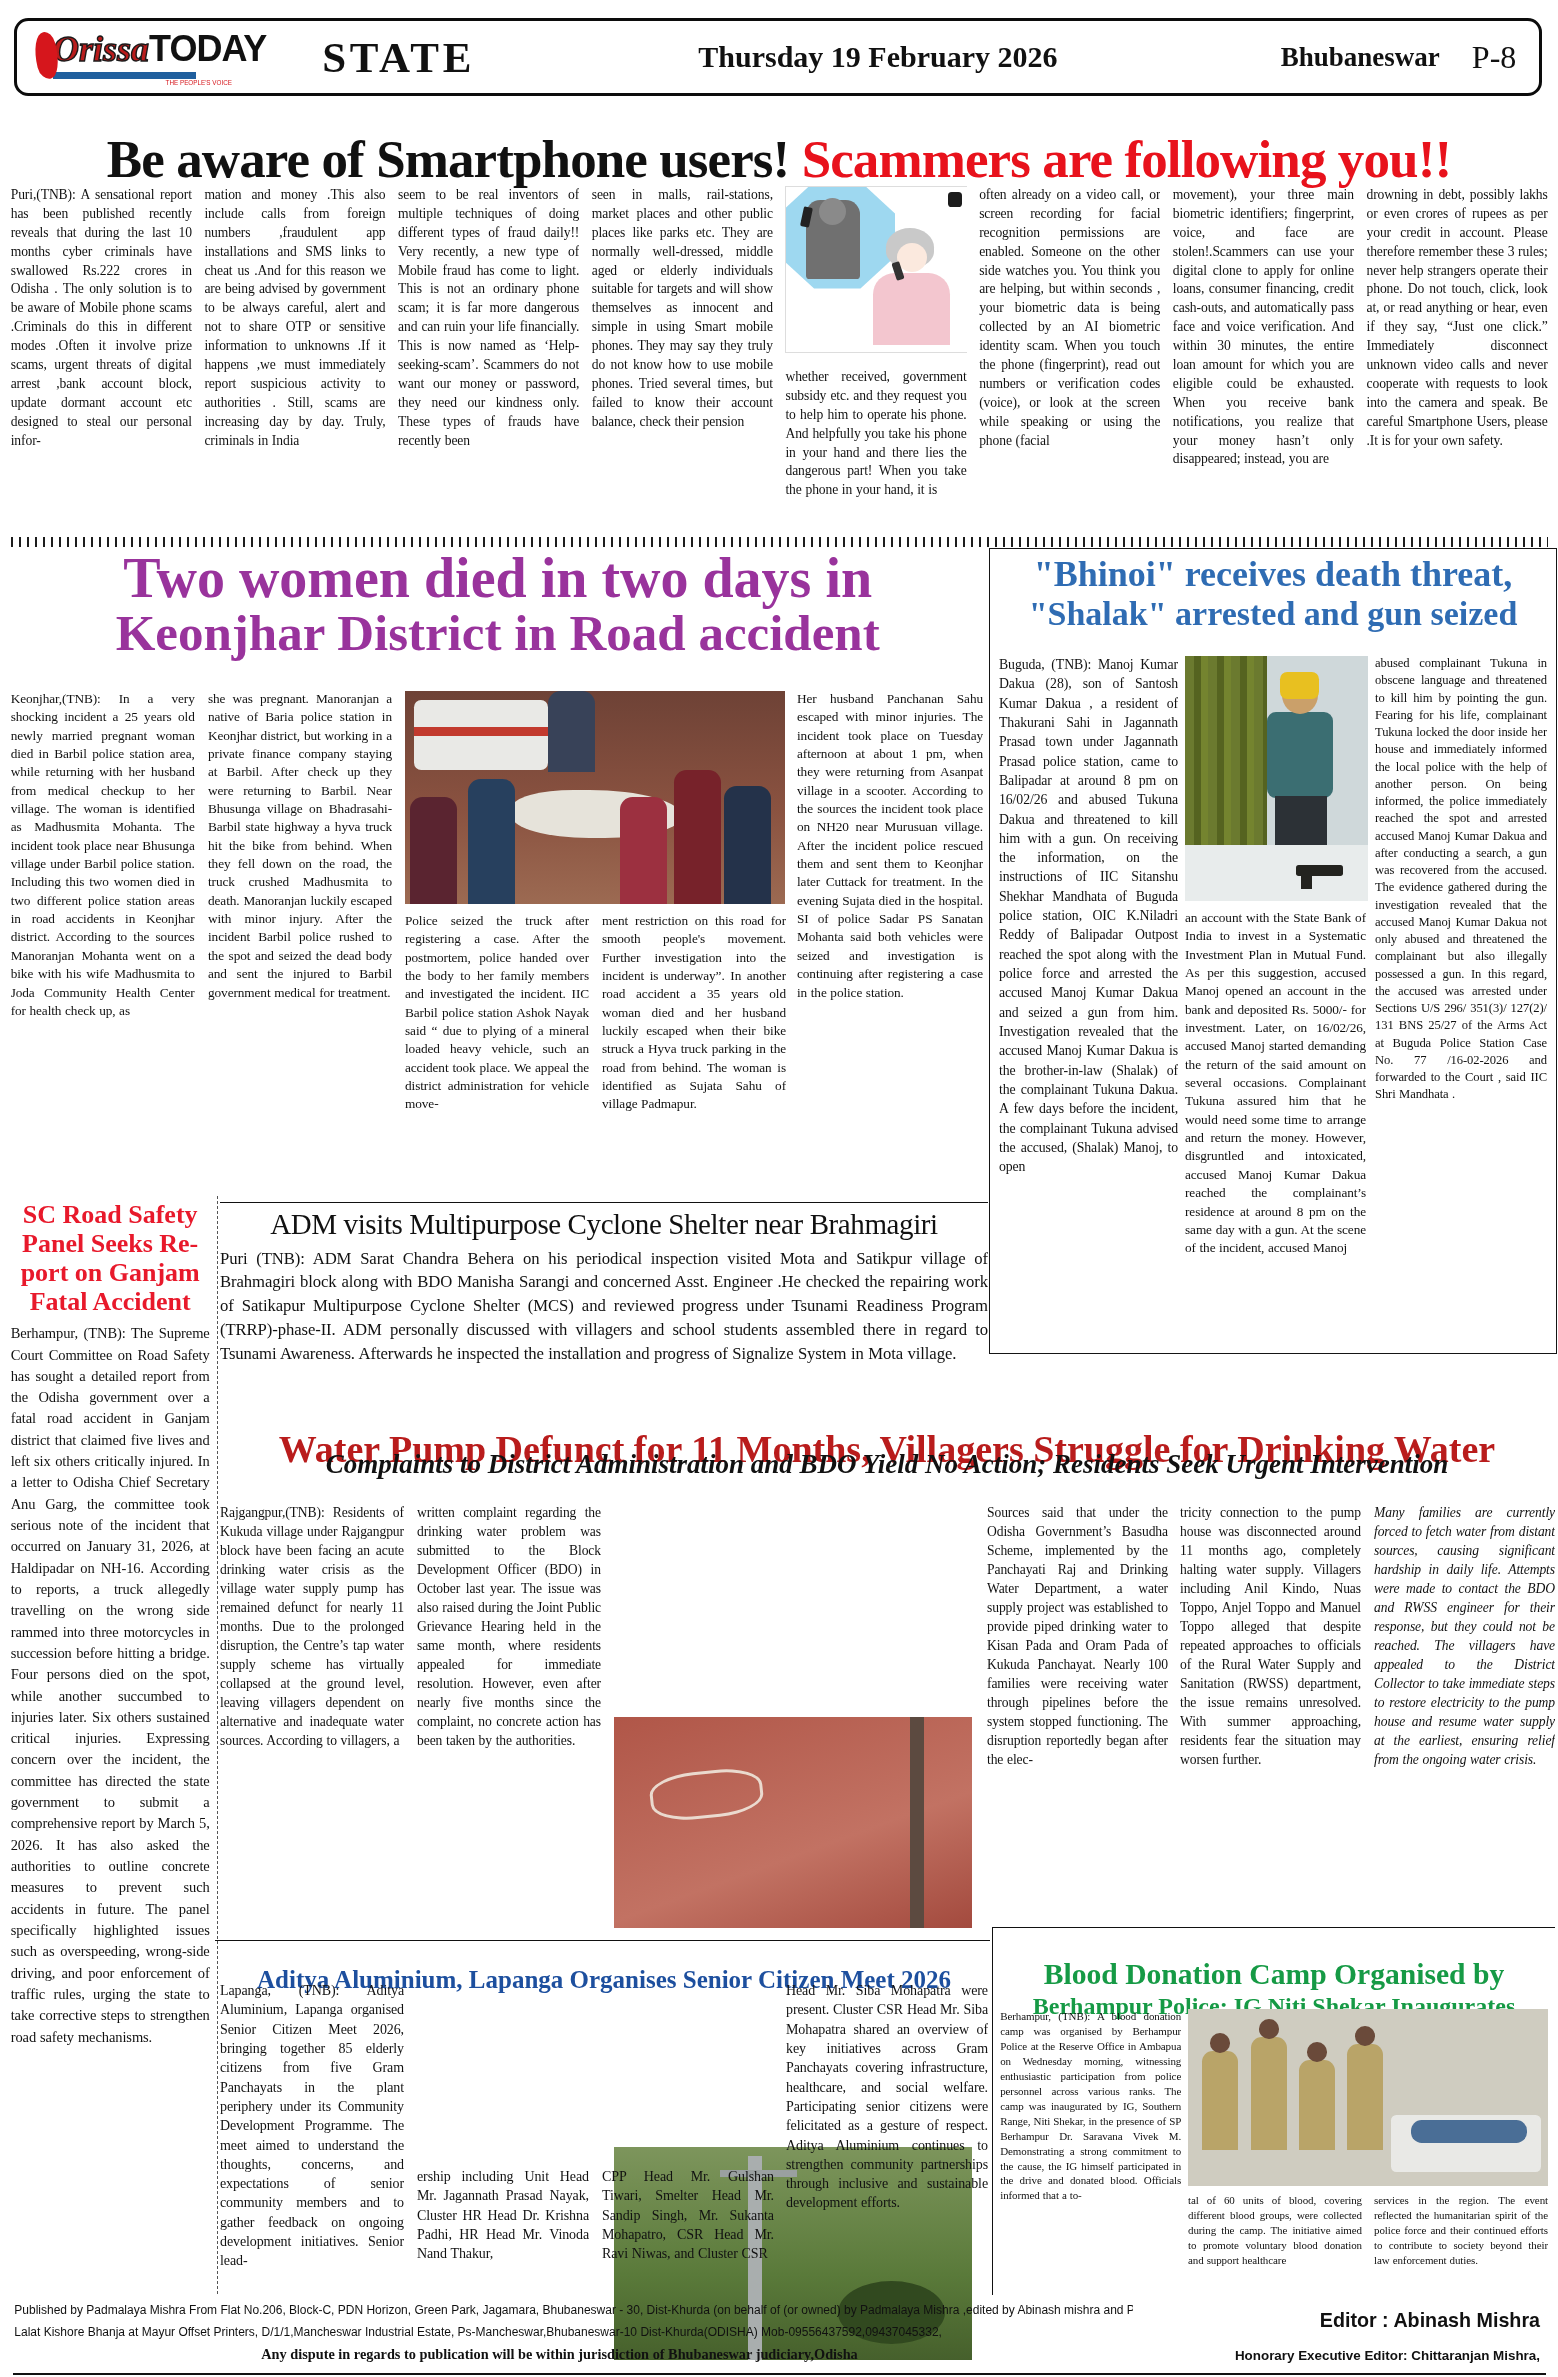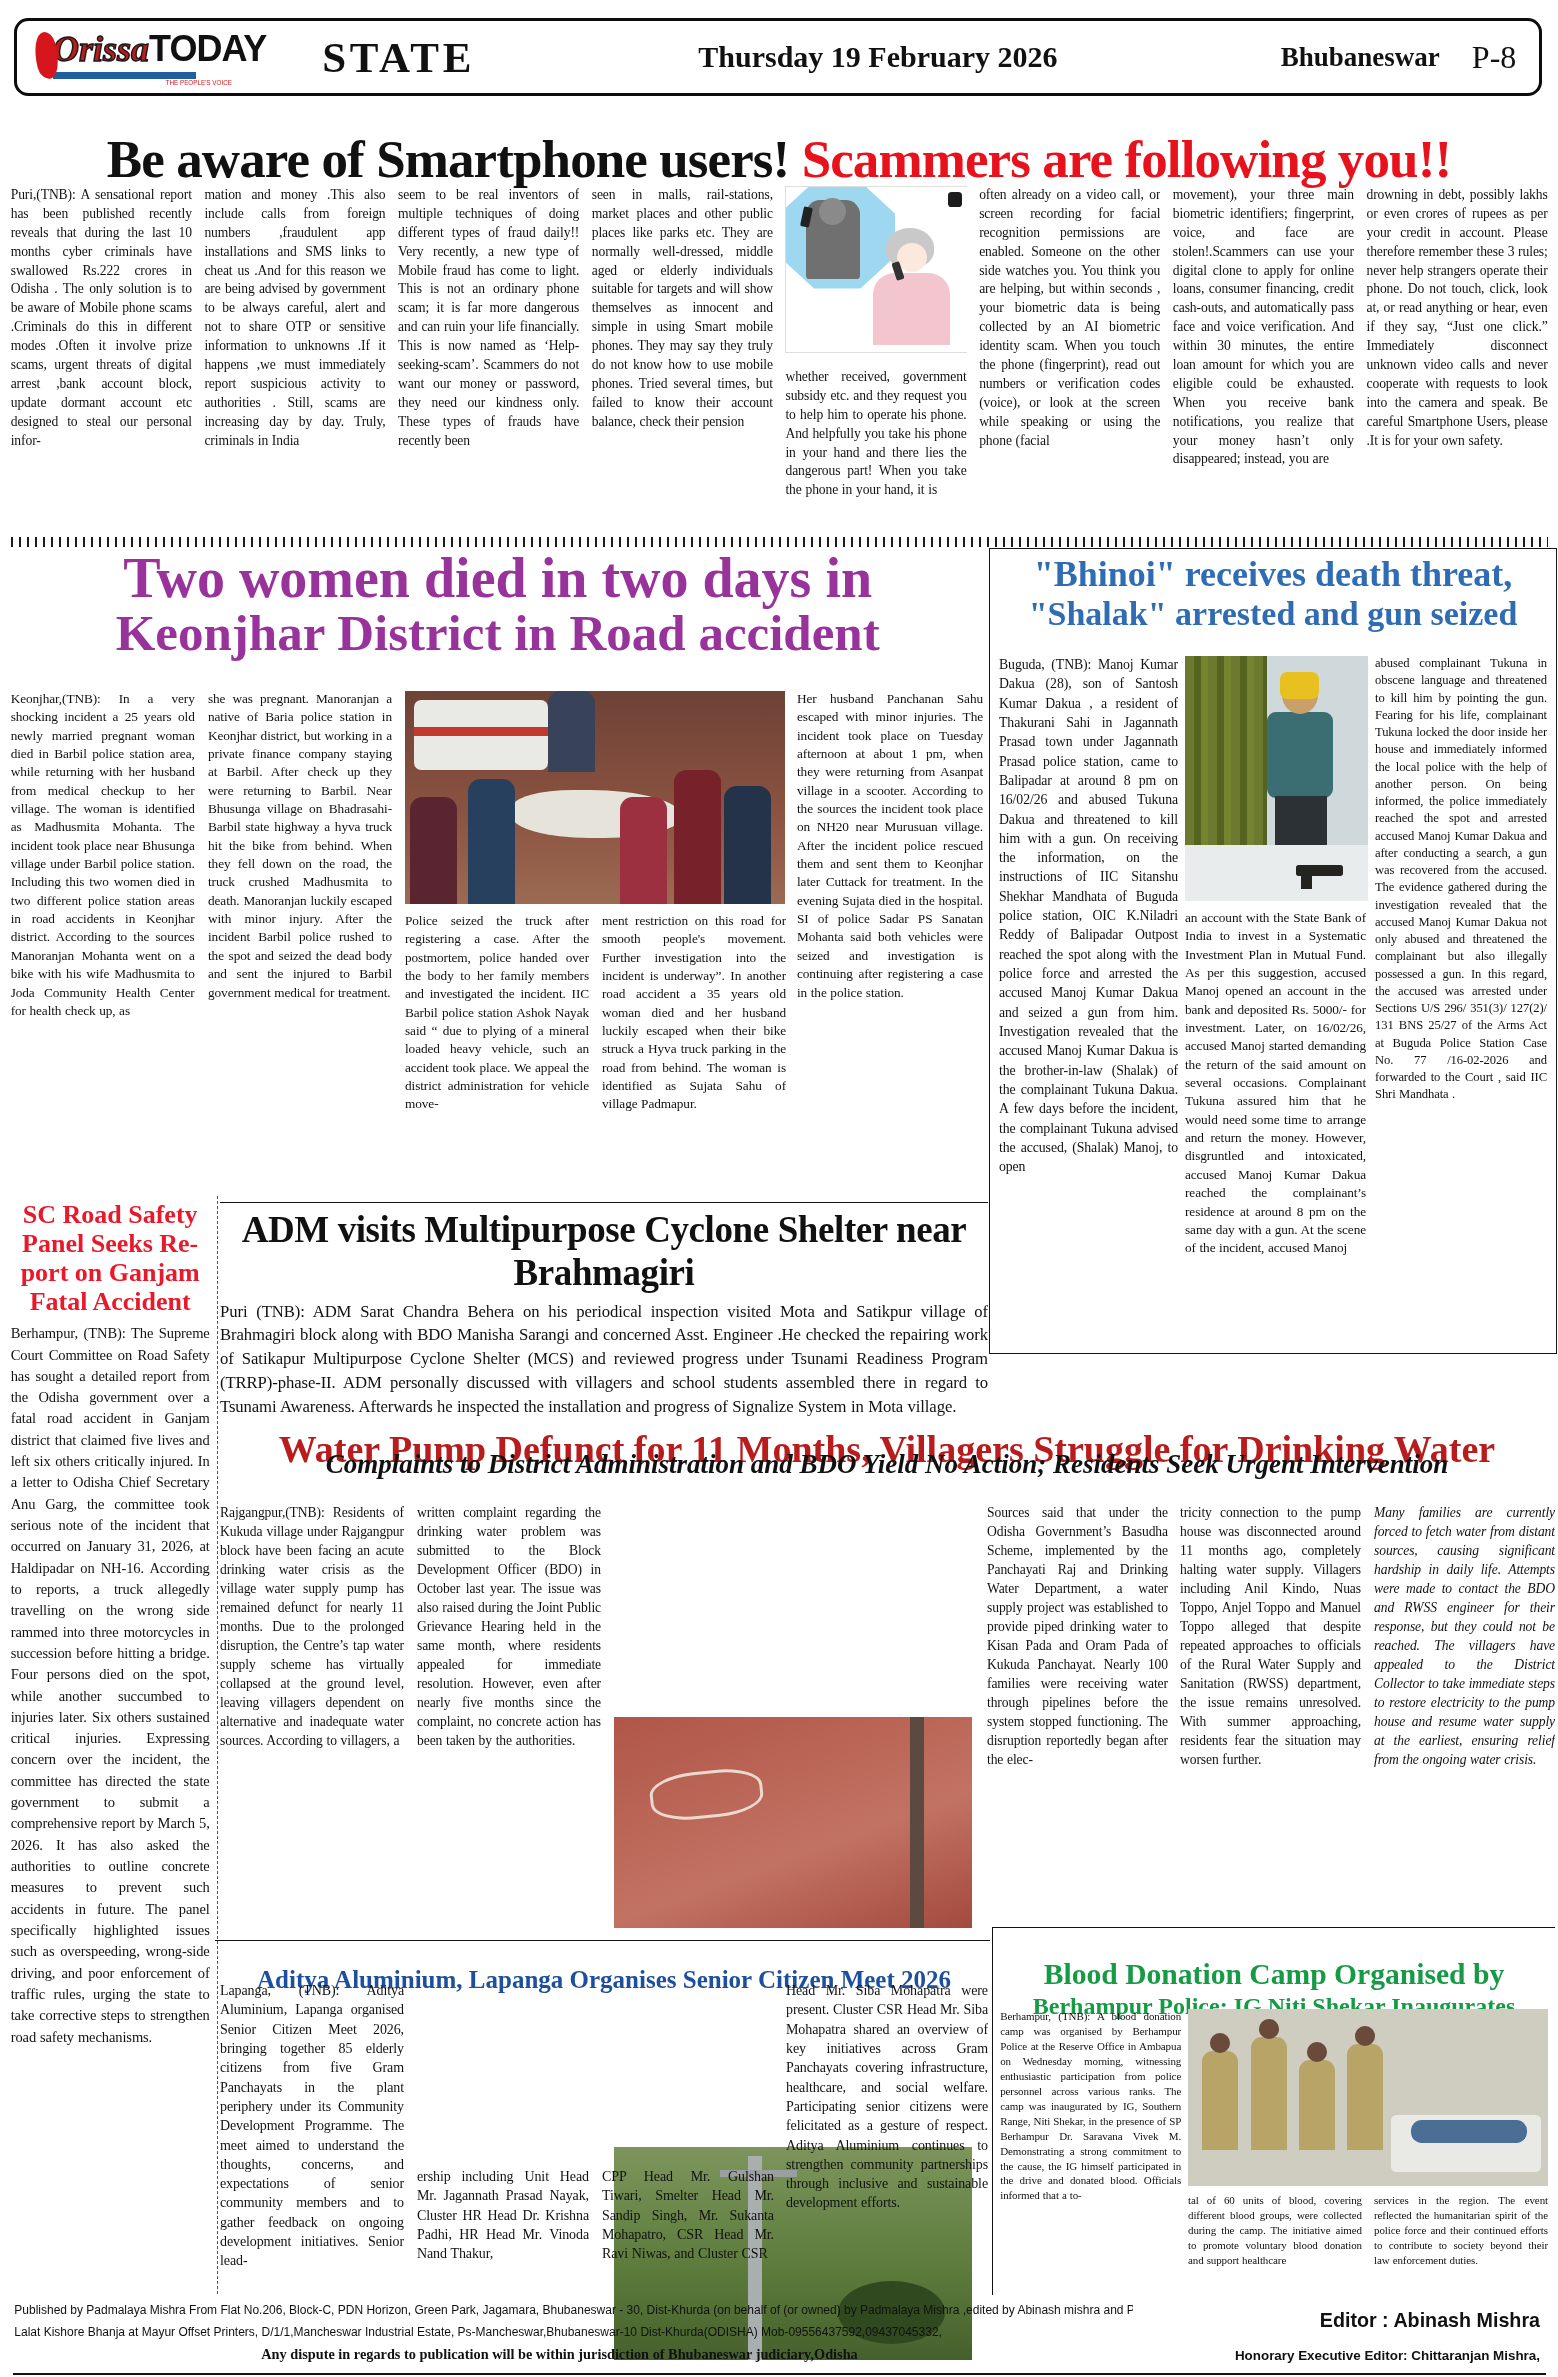--- a/index.html
+++ b/index.html
@@ -95,21 +95,21 @@
   .bp-gun{position:absolute;right:25px;bottom:25px;width:47px;height:10.7px;background:#23231f;border-radius:2.7px;}
   .bp-gun:after{content:"";position:absolute;left:5.4px;top:9px;width:10.7px;height:14.3px;background:#23231f;}
 
   
   #sc-art{left:10.7px;top:1196px;width:199px;height:1098px;border-right:1.8px dashed #555;padding-right:7.2px;}
   #sc-hl{color:#e8192b;font-weight:bold;font-size:26px;line-height:1.12;text-align:center;margin:3.6px 0 7.2px;}
   #sc-body{font-size:14.5px;line-height:1.47;}
 
   
   #adm{left:220px;top:1202px;width:768px;height:192px;border-top:1.8px solid #111;padding-top:3.6px;}
-  #adm-hl{font-size:37px;font-weight:bold;text-align:center;margin:1.8px 0 5.4px;letter-spacing:-0.4px;}
+  #adm-hl{font-size:29px;font-weight:normal;text-align:center;margin:1.8px 0 5.4px;letter-spacing:-0.4px;}
   #adm-body{font-size:16.7px;line-height:1.42;}
 
   
   #wp-hl{left:220px;top:1395px;width:1334px;text-align:center;color:#b91c1c;font-weight:bold;font-size:38px;white-space:nowrap;}
   #wp-sub{left:220px;top:1449px;width:1334px;text-align:center;font-weight:bold;font-style:italic;font-size:27px;white-space:nowrap;}
   .wp-col{font-size:13.6px;line-height:1.40;}
   #wp-c1{left:220px;top:1503px;width:184px;height:435px;}
   #wp-c2{left:417px;top:1503px;width:184px;height:435px;}
   #wp-ph1{left:614px;top:1504px;width:358px;height:211px;}
   #wp-ph2{left:614px;top:1723px;width:358px;height:213px;}

